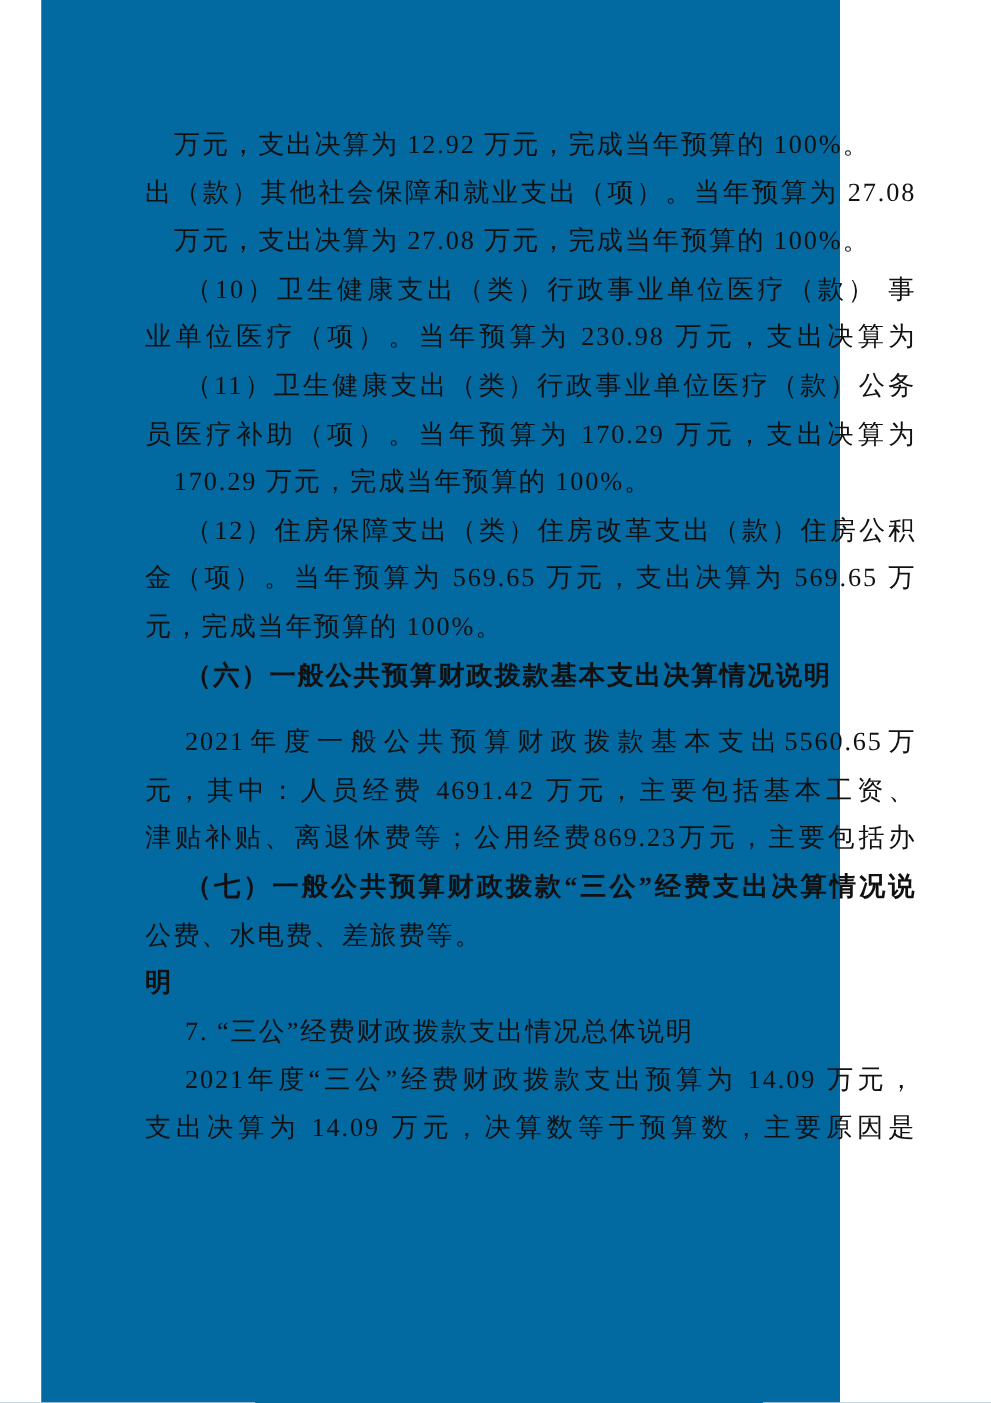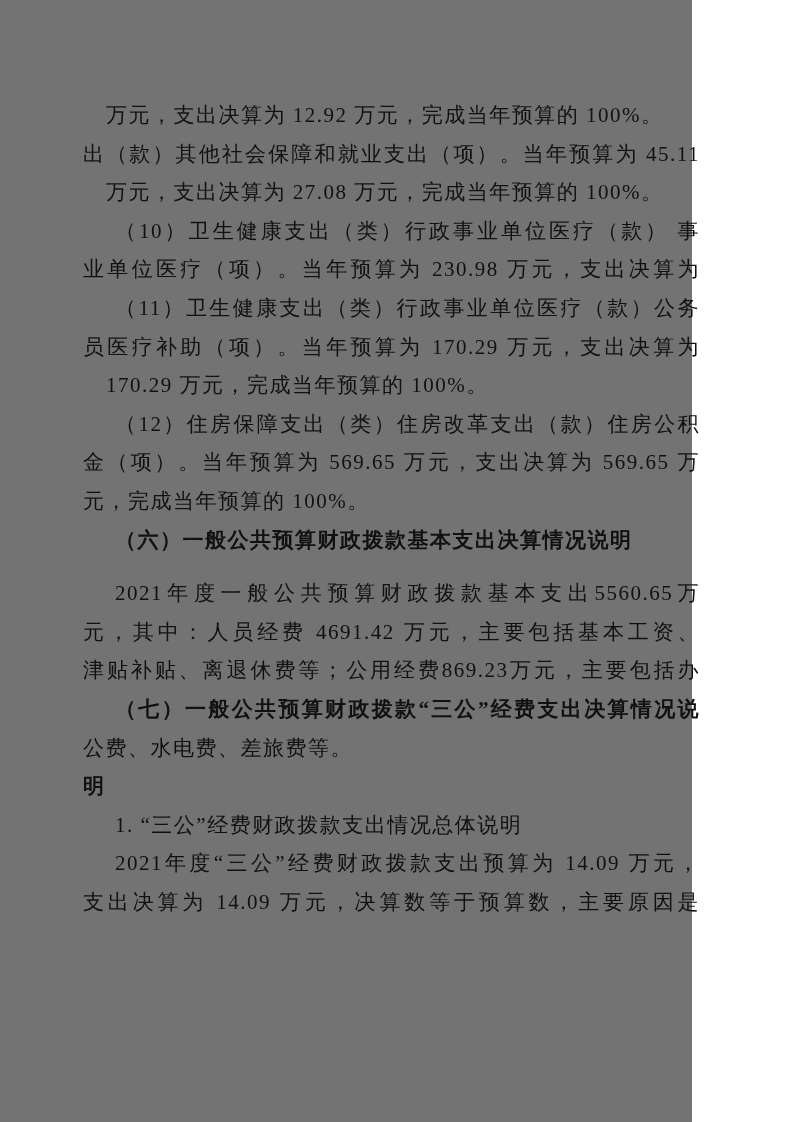--- a/index.html
+++ b/index.html
@@ -5,25 +5,26 @@
   html, body {
     margin: 0;
     padding: 0;
     width: 793px;
     height: 1122px;
     background: #ffffff;
     overflow: hidden;
   }
   .page {
     position: relative;
-    width: 692px;
+    width: 639px;
     height: 1122px;
-    background: #737373;
+    background: #0369a1;
     font-family: "Liberation Serif", "DejaVu Serif", serif;
     color: #111111;
+    margin-left: 33px;
   }
   .text-block {
     position: absolute;
     left: 83px;
     top: 96px;
     width: 617px;
   }
   .line {
     height: 38.6px;
     line-height: 38.6px;
@@ -42,34 +43,34 @@
   .line.indent-para { padding-left: 32px; }
   .line.bold { font-weight: bold; }
   .line.gap-before { margin-top: 15px; }
 </style>
 </head>
 <body>
 
 <div class="page">
   <div class="text-block" id="text-block">
       <div class="line indent-num">万元，支出决算为 12.92 万元，完成当年预算的 100%。</div>
-      <div class="line justify">出（款）其他社会保障和就业支出（项）。当年预算为 45.11</div>
+      <div class="line justify">出（款）其他社会保障和就业支出（项）。当年预算为 27.08</div>
       <div class="line indent-num">万元，支出决算为 27.08 万元，完成当年预算的 100%。</div>
       <div class="line indent-para justify">（10）卫生健康支出（类）行政事业单位医疗（款） 事</div>
       <div class="line justify">业单位医疗（项）。当年预算为 230.98 万元，支出决算为</div>
       <div class="line indent-para justify">（11）卫生健康支出（类）行政事业单位医疗（款）公务</div>
       <div class="line justify">员医疗补助（项）。当年预算为 170.29 万元，支出决算为</div>
       <div class="line indent-num">170.29 万元，完成当年预算的 100%。</div>
       <div class="line indent-para justify">（12）住房保障支出（类）住房改革支出（款）住房公积</div>
       <div class="line justify">金（项）。当年预算为 569.65 万元，支出决算为 569.65 万</div>
       <div class="line">元，完成当年预算的 100%。</div>
       <div class="line indent-para bold">（六）一般公共预算财政拨款基本支出决算情况说明</div>
       <div class="line indent-para justify gap-before">2021年度一般公共预算财政拨款基本支出5560.65万</div>
       <div class="line justify">元，其中：人员经费 4691.42 万元，主要包括基本工资、</div>
       <div class="line justify">津贴补贴、离退休费等；公用经费869.23万元，主要包括办</div>
       <div class="line indent-para justify bold">（七）一般公共预算财政拨款“三公”经费支出决算情况说</div>
       <div class="line">公费、水电费、差旅费等。</div>
       <div class="line bold">明</div>
-      <div class="line indent-para">1. “三公”经费财政拨款支出情况总体说明</div>
+      <div class="line indent-para">7. “三公”经费财政拨款支出情况总体说明</div>
       <div class="line indent-para justify">2021年度“三公”经费财政拨款支出预算为 14.09 万元，</div>
       <div class="line justify">支出决算为 14.09 万元，决算数等于预算数，主要原因是</div>
     </div>
 </div>
 
 </body></html>

